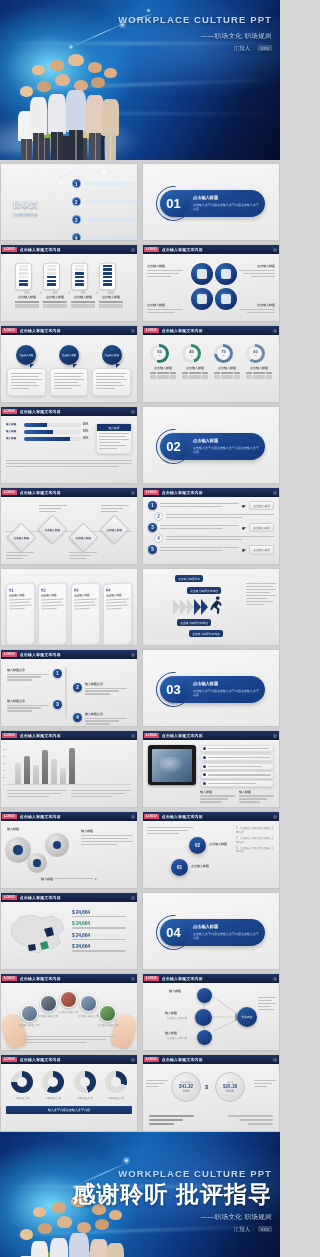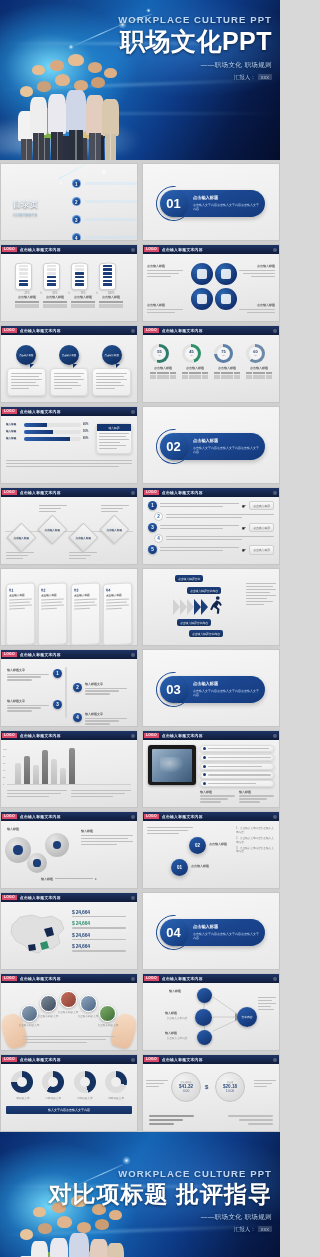--- a/index.html
+++ b/index.html
@@ -355,21 +355,20 @@
       </div>
       <div class="person" style="left:100px;width:13px;height:92px;">
         <div class="head" style="height:10px;background:#dfb086;"></div>
           <div class="body" style="background:#d9c7ae;"></div>
           <div class="legs" style="background:#cfc0a8;"></div>
       </div>
     </div>
 
     <div class="cover-text">
       <div class="cover-eyebrow">WORKPLACE CULTURE PPT</div>
-      <div class="cover-title">职场文化PPT</div>
       <div class="cover-sub">——职场文化 职场规则</div>
       <div class="cover-author">
         <span>汇报人：</span><span class="nm">xxx</span>
       </div>
     </div>
   </div>
 
   <div class="grid">
 
     <div class="slide toc">
@@ -1370,21 +1369,21 @@
           <div class="body" style="background:#e3cdbe;"></div>
         </div>
       <div class="person" style="left:105px;width:13px;height:97px;">
           <div class="head" style="height:10px;background:#dfb086;"></div>
           <div class="body" style="background:#d9c7ae;"></div>
         </div>
     </div>
 
     <div class="cover-text">
       <div class="cover-eyebrow">WORKPLACE CULTURE PPT</div>
-      <div class="cover-title">对比项标题 批评指导</div>
+      <div class="cover-title">感谢聆听 批评指导</div>
       <div class="cover-sub">——职场文化 职场规则</div>
       <div class="cover-author">
         <span>汇报人：</span><span class="nm">xxx</span>
       </div>
     </div>
   </div>
 
 </div>
 
 </body></html>

